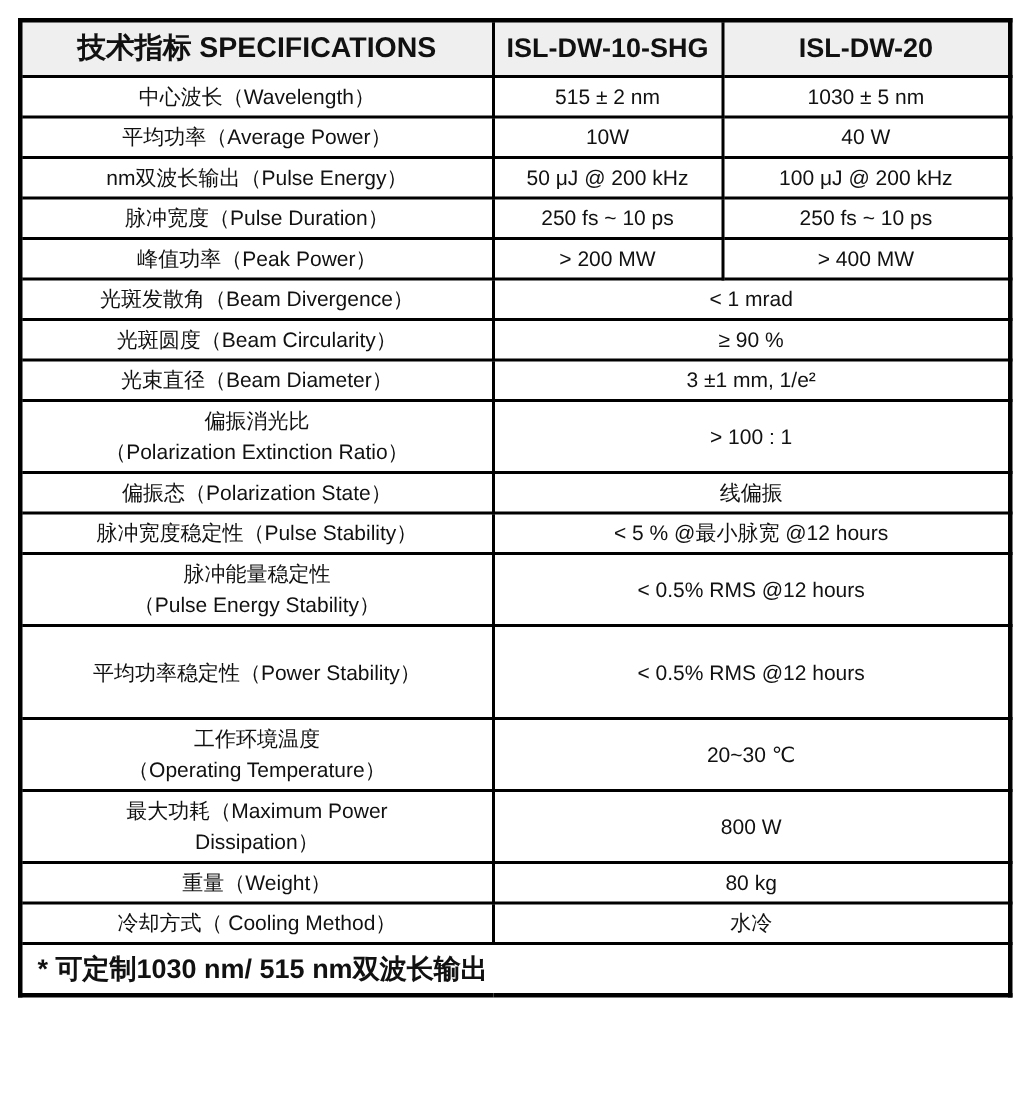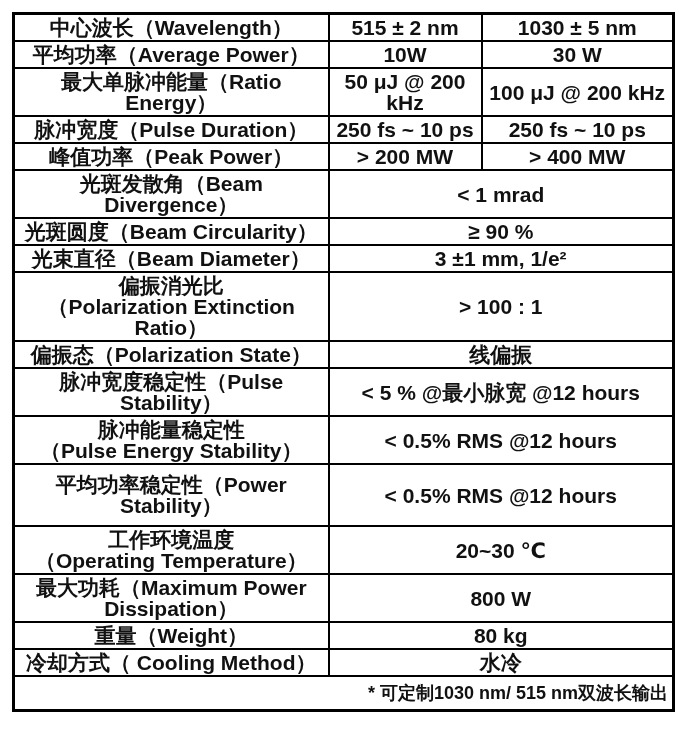--- a/index.html
+++ b/index.html
@@ -15,67 +15,72 @@
     width:660px;
     border-collapse:collapse;
     table-layout:fixed;
     border:3px solid #000;
   }
   table.spec td, table.spec th{
     border:2px solid #000;
     text-align:center;
     vertical-align:middle;
     padding:2px 4px;
-    font-size:21px;
+    font-size:14px;
     line-height:21px;
-    font-weight:700;
+    font-weight:400;
   }
   tr.hdr th{
     background:#efefef;
     font-size:19px;
     font-weight:700;
     height:31px;
   }
   tr.hdr th.model{font-size:18px;}
   td.lbl{white-space:pre-line;}
   tr.s{height:27px;}
   tr.d{height:48px;}
   tr.t{height:62px;}
   td.val2{font-size:16px;padding:2px 1px;margin-left:20px;}
   tr.foot td{
-    text-align:right;
+    text-align:left;
     font-weight:700;
     font-size:18px;
     height:28px;
     padding-left:10px;
   }
 </style>
 </head>
 <body>
 
 <table class="spec">
   <colgroup>
     <col style="width:315px">
     <col style="width:153px">
     <col style="width:192px">
   </colgroup>
   <tbody>
+    <tr class="hdr">
+      <th>技术指标 SPECIFICATIONS</th>
+      <th class="model">ISL-DW-10-SHG</th>
+      <th class="model">ISL-DW-20</th>
+    </tr>
 
     <tr class="s">
       <td class="lbl">中心波长（Wavelength）</td>
       <td class="val">515 ± 2 nm</td>
       <td class="val">1030 ± 5 nm</td>
     </tr>
     <tr class="s">
       <td class="lbl">平均功率（Average Power）</td>
       <td class="val">10W</td>
-      <td class="val">30 W</td>
+      <td class="val">40 W</td>
     </tr>
     <tr class="s">
-      <td class="lbl">最大单脉冲能量（Ratio Energy）</td>
+      <td class="lbl">nm双波长输出（Pulse Energy）</td>
       <td class="val val2">50 μJ @ 200 kHz</td>
       <td class="val val2">100 μJ @ 200 kHz</td>
     </tr>
     <tr class="s">
       <td class="lbl">脉冲宽度（Pulse Duration）</td>
       <td class="val">250 fs ~ 10 ps</td>
       <td class="val">250 fs ~ 10 ps</td>
     </tr>
     <tr class="s">
       <td class="lbl">峰值功率（Peak Power）</td>

